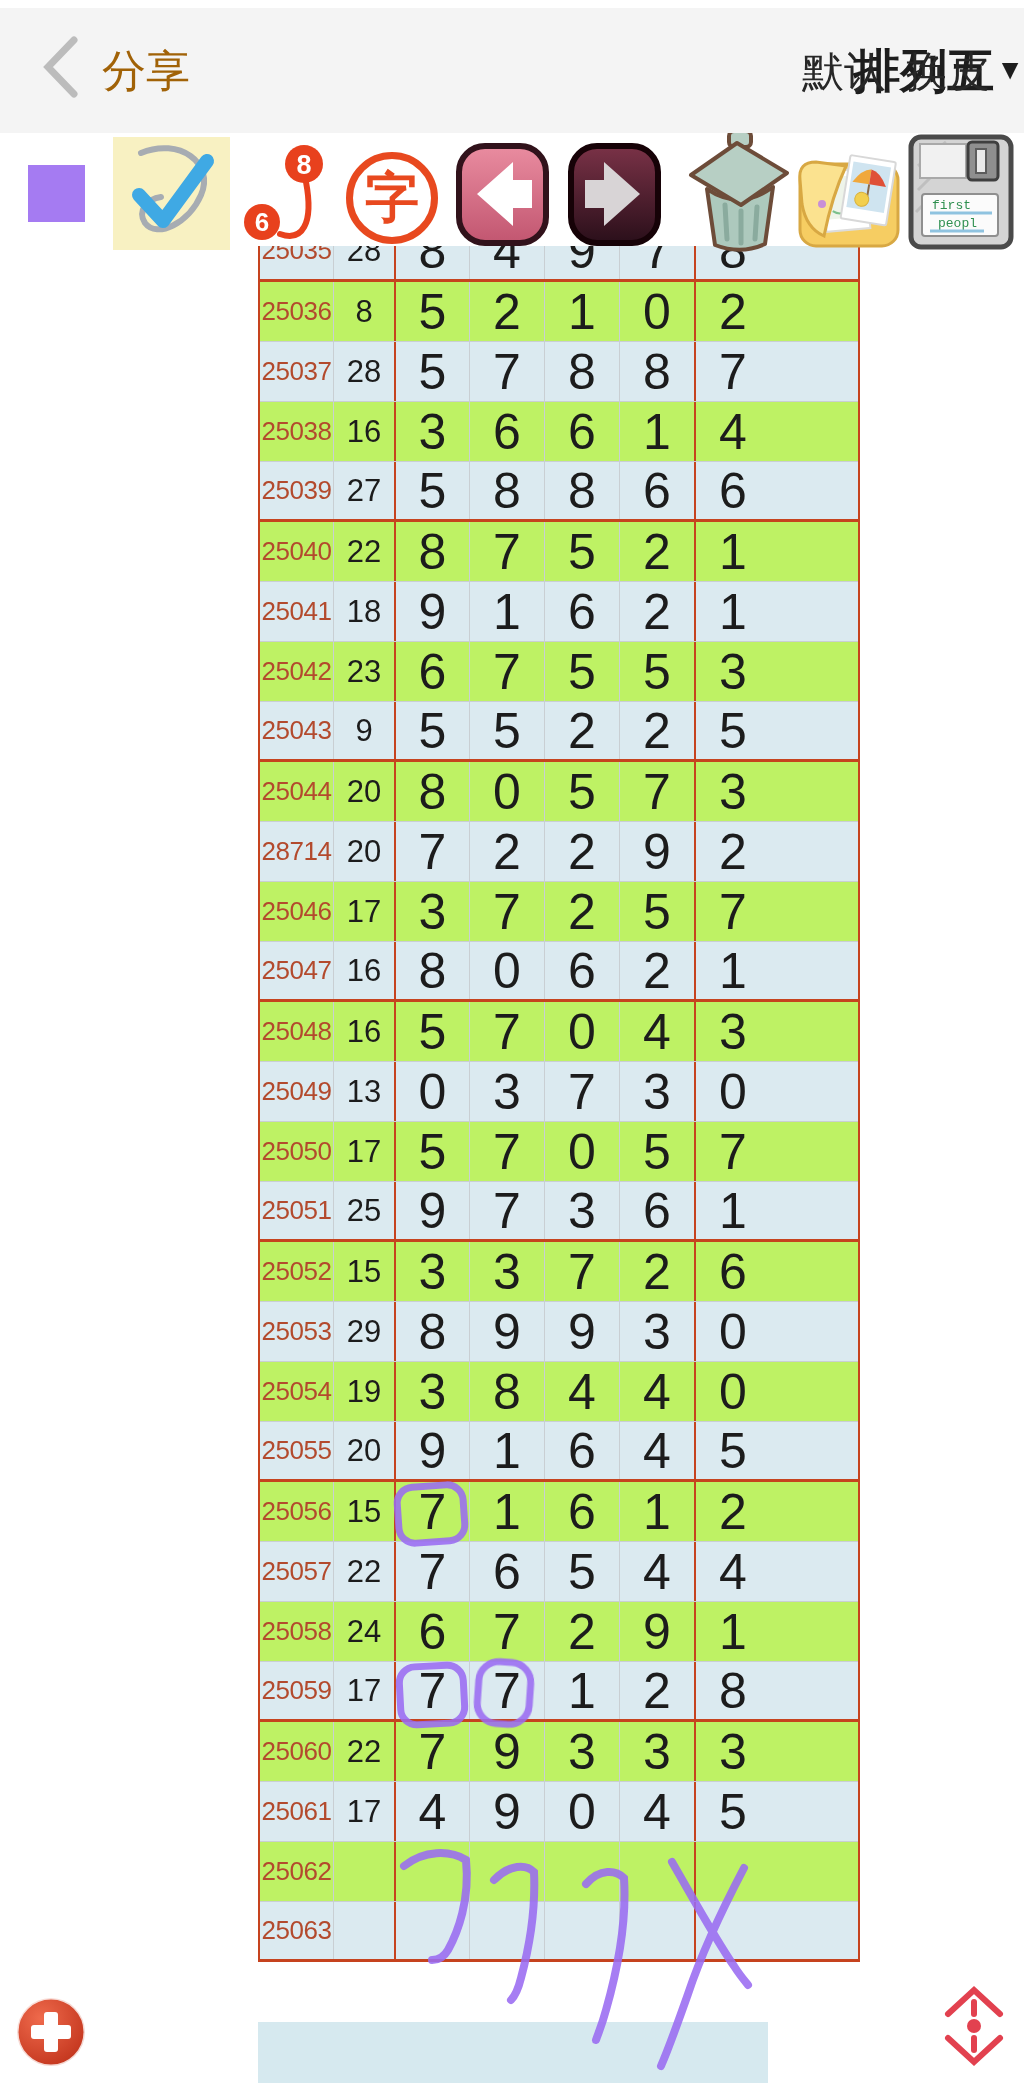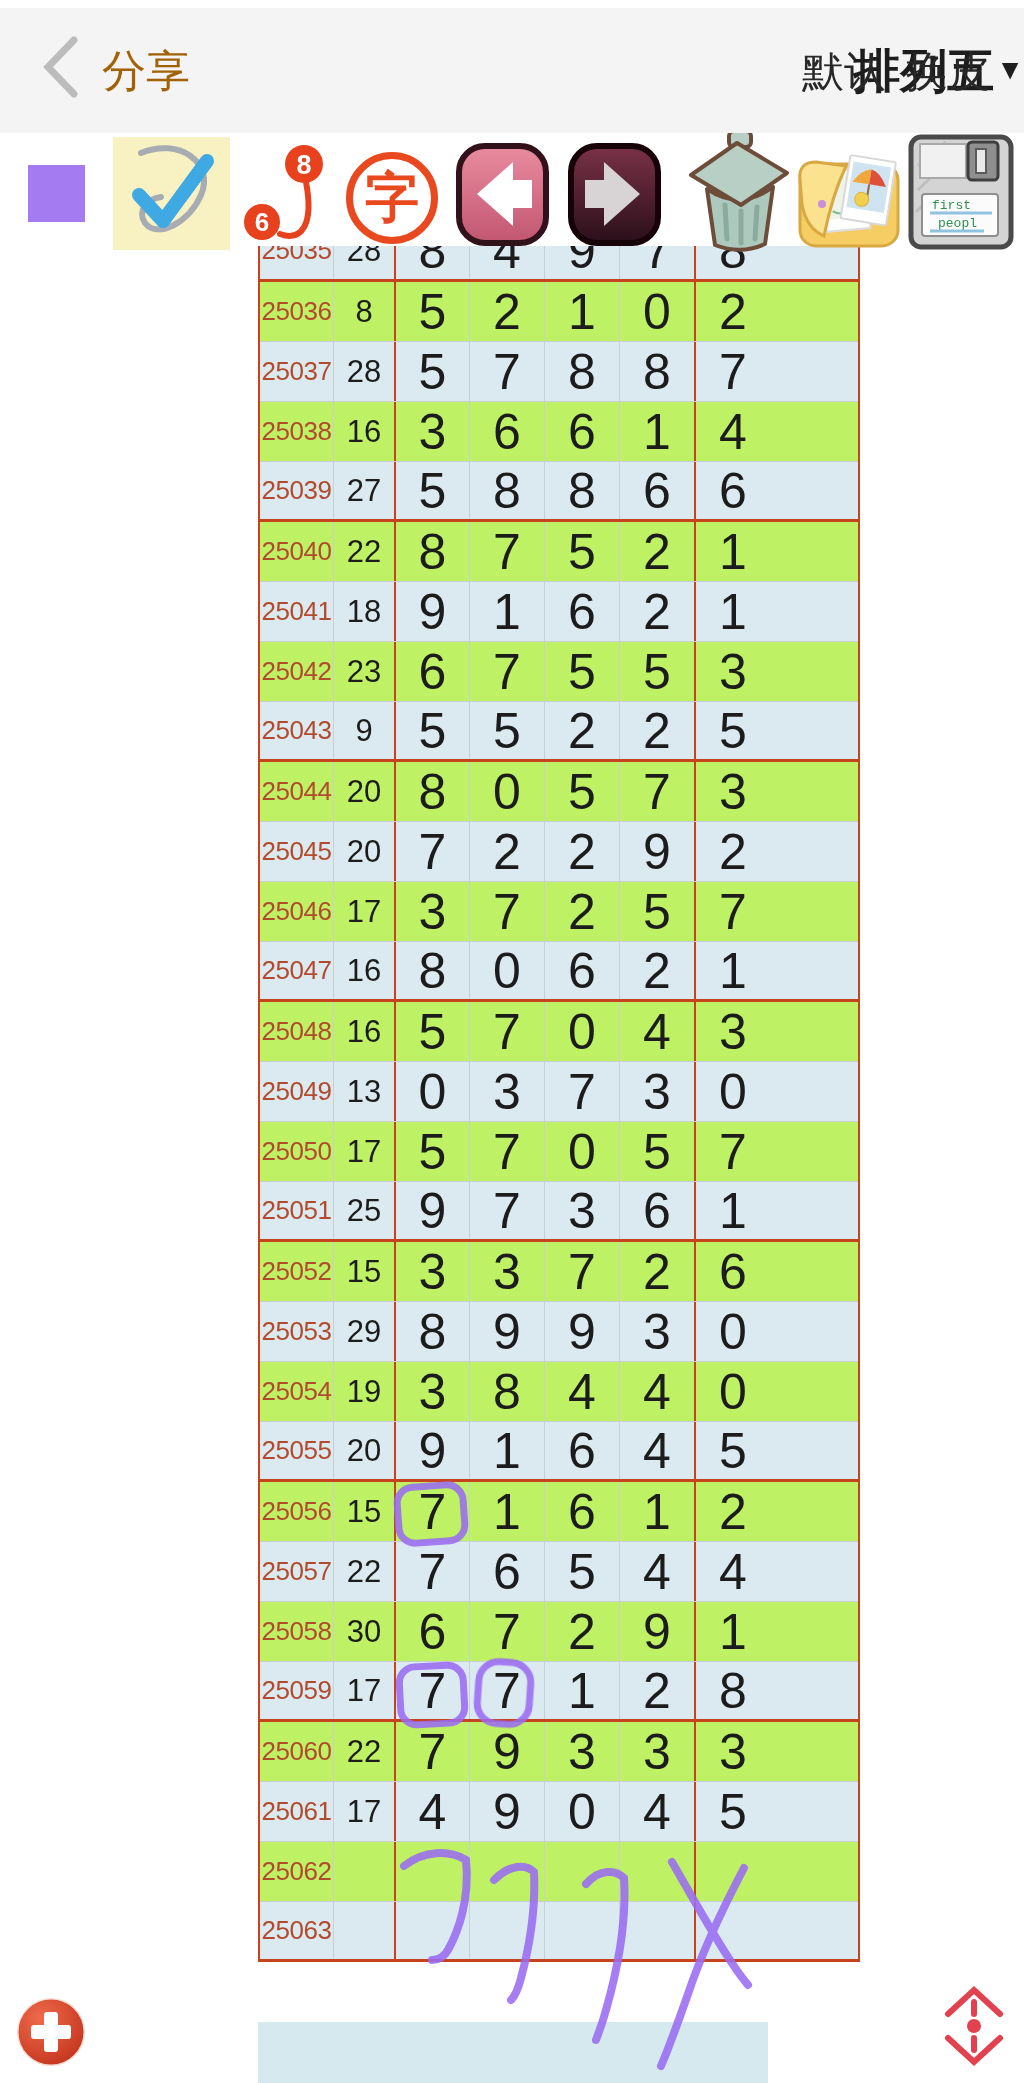--- a/index.html
+++ b/index.html
@@ -137,21 +137,21 @@
       <div class="row white">
     <div class="cell c-period">25044</div>
     <div class="cell c-sum">20</div>
     <div class="cell c-d first">8</div>
     <div class="cell c-d">0</div>
     <div class="cell c-d">5</div>
     <div class="cell c-d">7</div>
     <div class="cell c-d last">3</div>
   </div>
       <div class="row blue">
-    <div class="cell c-period">25045</div>
+    <div class="cell c-period">28714</div>
     <div class="cell c-sum">20</div>
     <div class="cell c-d first">7</div>
     <div class="cell c-d">2</div>
     <div class="cell c-d">2</div>
     <div class="cell c-d">9</div>
     <div class="cell c-d last">2</div>
   </div>
       <div class="row white">
     <div class="cell c-period">25046</div>
     <div class="cell c-sum">17</div>
@@ -255,21 +255,21 @@
     <div class="cell c-period">25057</div>
     <div class="cell c-sum">22</div>
     <div class="cell c-d first">7</div>
     <div class="cell c-d">6</div>
     <div class="cell c-d">5</div>
     <div class="cell c-d">4</div>
     <div class="cell c-d last">4</div>
   </div>
       <div class="row white">
     <div class="cell c-period">25058</div>
-    <div class="cell c-sum">30</div>
+    <div class="cell c-sum">24</div>
     <div class="cell c-d first">6</div>
     <div class="cell c-d">7</div>
     <div class="cell c-d">2</div>
     <div class="cell c-d">9</div>
     <div class="cell c-d last">1</div>
   </div>
       <div class="row blue group-end">
     <div class="cell c-period">25059</div>
     <div class="cell c-sum">17</div>
     <div class="cell c-d first">7</div>

